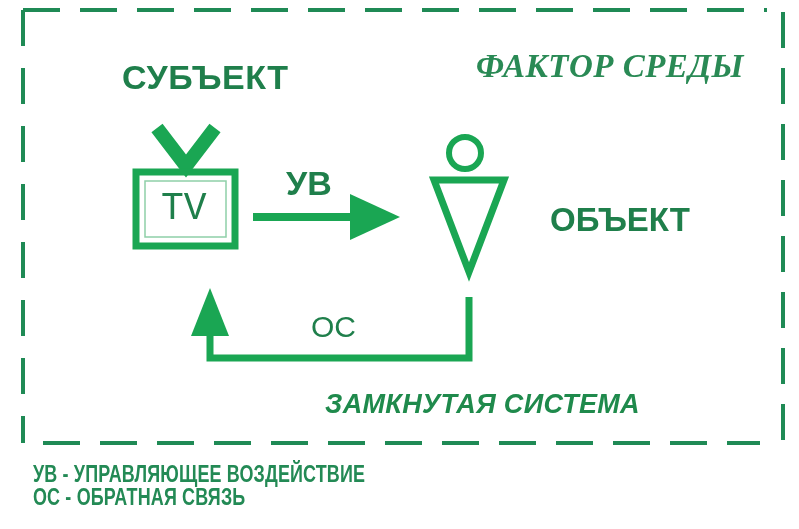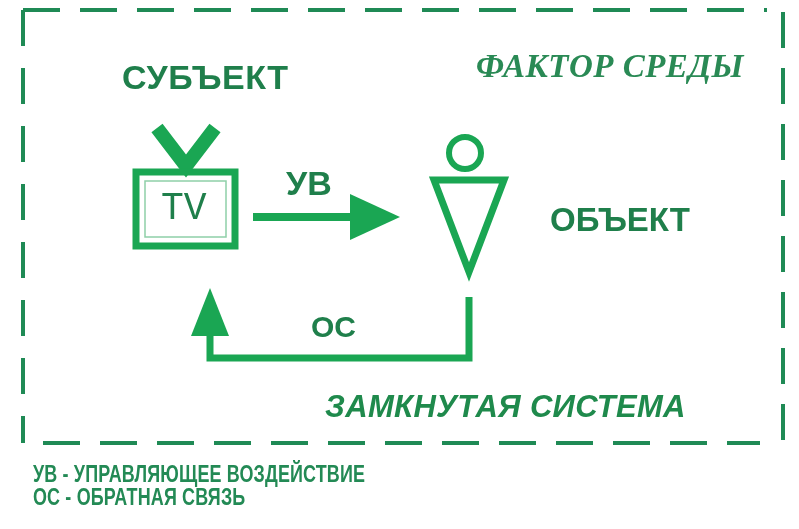--- a/index.html
+++ b/index.html
@@ -50,27 +50,27 @@
     }
     .uv-label {
       left: 286px; top: 166px;
       font-size: 34px;
       font-weight: bold;
       color: #1f7f4b;
     }
     .os-label {
       left: 311px; top: 312px;
       font-size: 30px;
-      font-weight: bold;
+      font-weight: normal;
       color: #1f7f4b;
       text-align: center;
     }
     .closed-system-label {
       left: 325px; top: 391px;
-      font-size: 31px;
+      font-size: 27px;
       font-weight: bold;
       font-style: italic;
       color: #1f8a4c;
       letter-spacing: 0.3px;
     }
     .tv-text {
       left: 161px; top: 190px;
       font-size: 38px;
       color: #1f7f4b;
       font-family: Liberation Mono, monospace;

